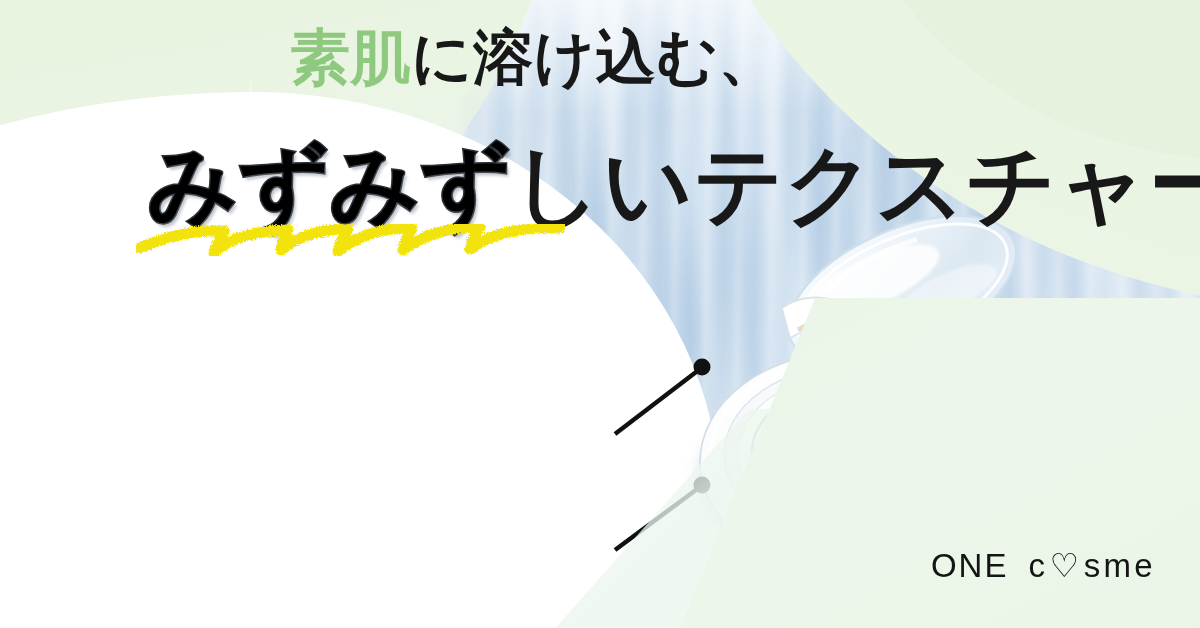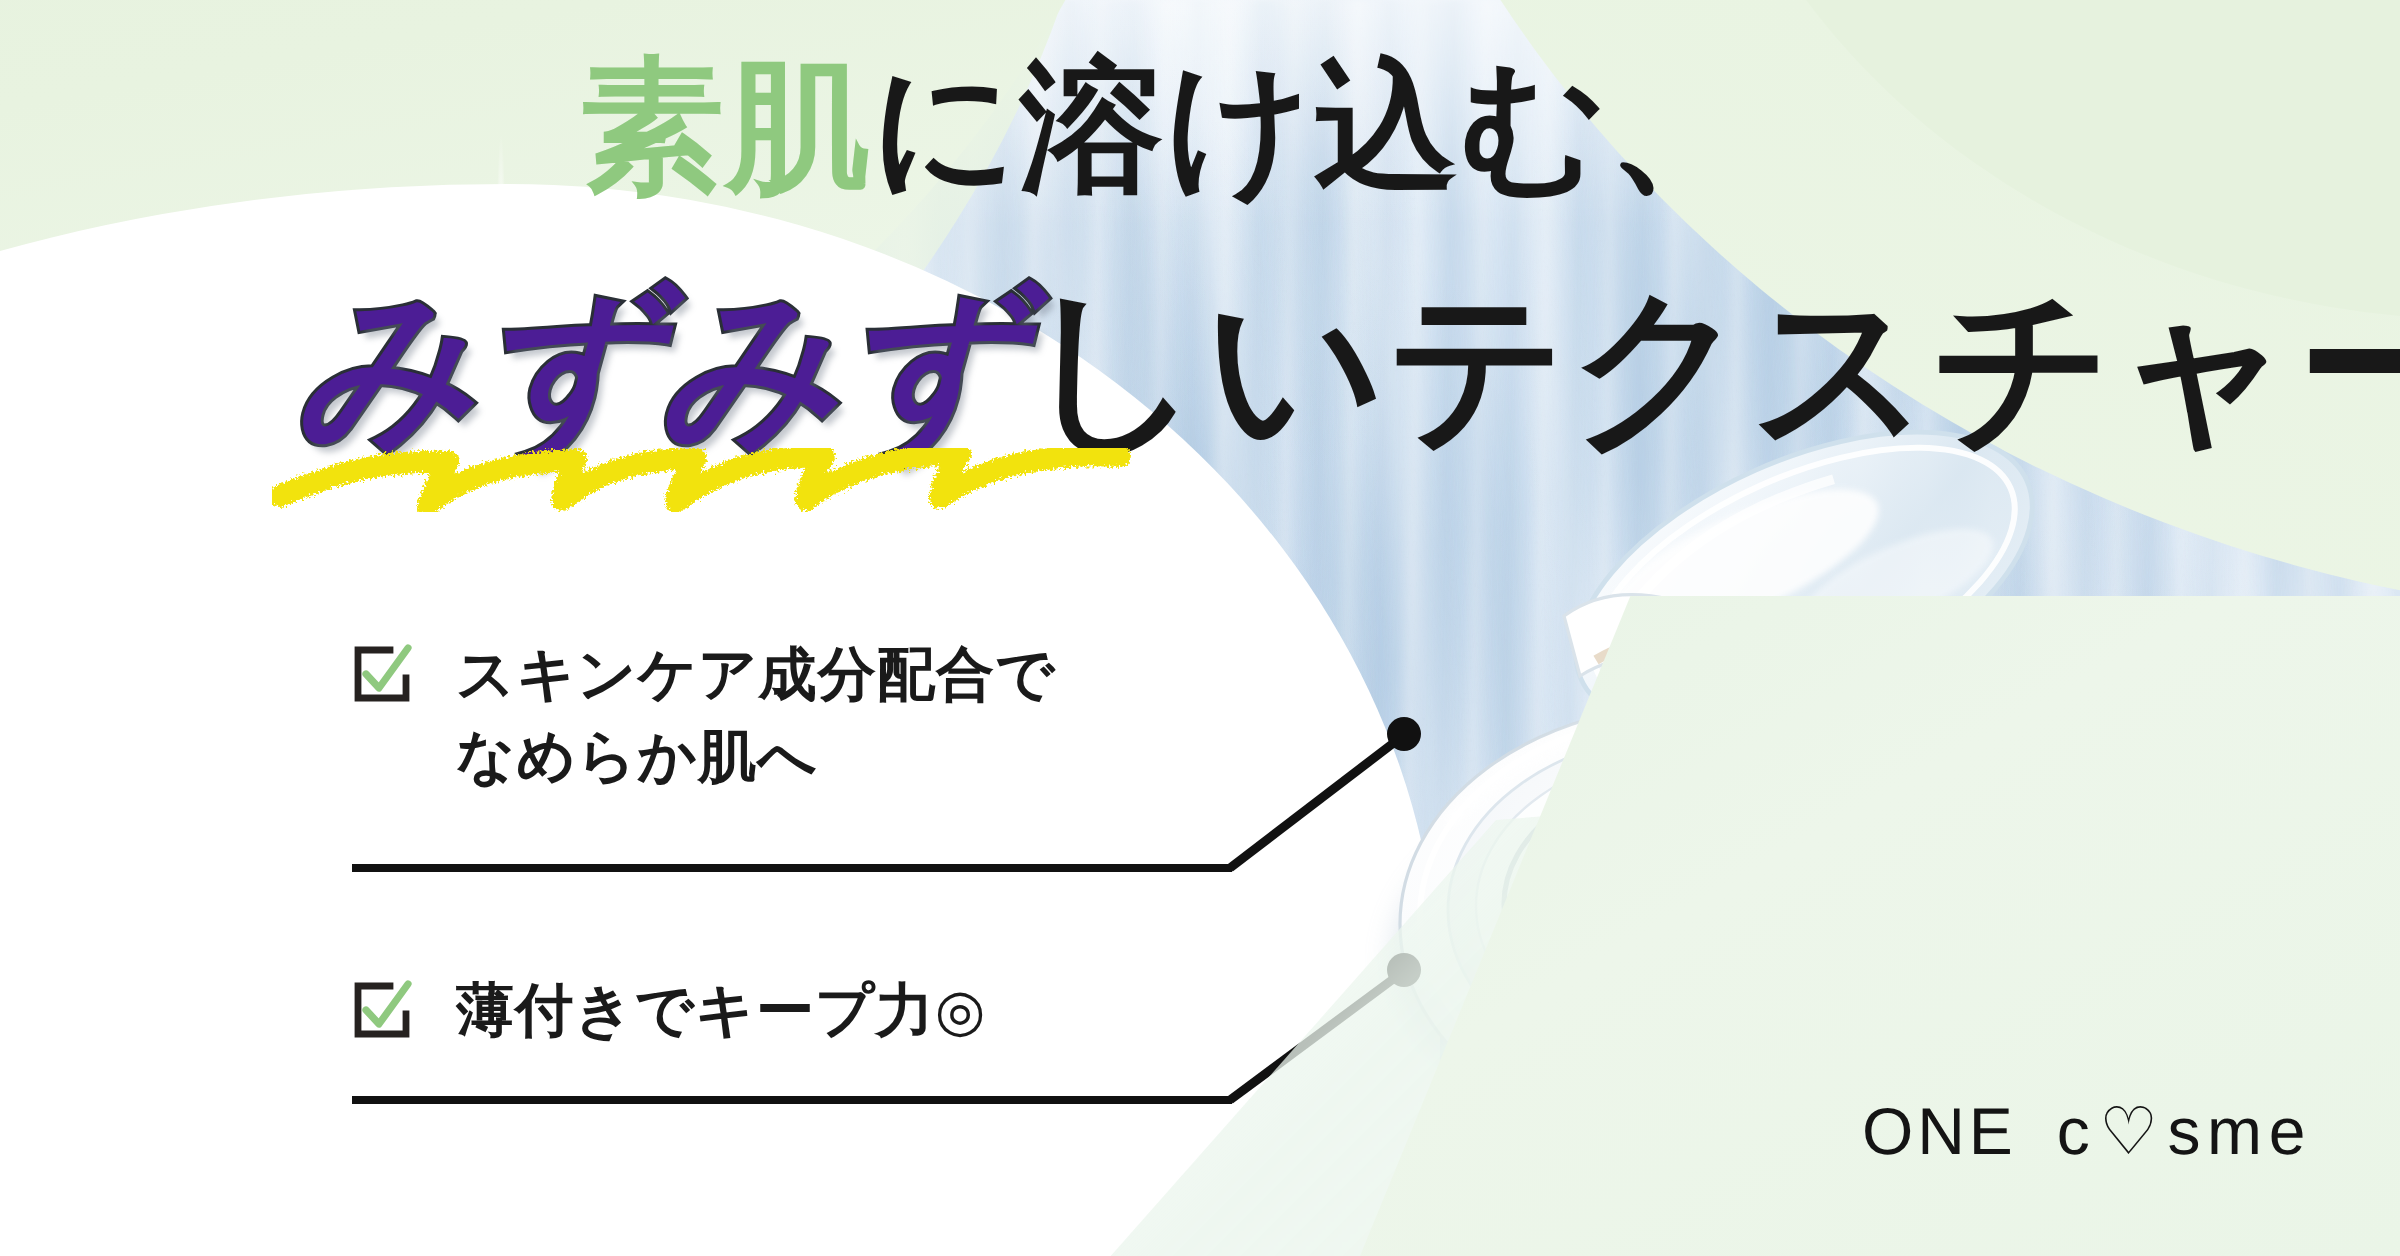--- a/index.html
+++ b/index.html
@@ -158,36 +158,35 @@
   .hl-line {
     font-family: "Liberation Serif", "DejaVu Serif", serif;
     font-weight: 700;
     letter-spacing: .01em;
     white-space: nowrap;
     line-height: 1;
   }
   #hl1 {
     position: absolute;
     left: 290px; top: 0;
-    font-size: 72px;
+    font-size: 60px;
     color: #181818;
   }
   #hl1 .accent { color: #8fc97f; }
   #hl2 {
     position: absolute;
     left: 148px; top: 114px;
     font-size: 88px;
     color: #181818;
   }
   #hl2 .outline {
-    color: #4c1d95;
+    color: #000000;
     -webkit-text-stroke: 3px #2a2f36;
     paint-order: stroke fill;
     text-shadow: 3px 4px 3px rgba(110,120,135,.40);
-    font-style: italic;
   }
 
   
   #brush {
     position: absolute;
     left: 136px; top: 222px;
     width: 430px; height: 40px;
   }
 
   
@@ -383,47 +382,20 @@
 
   <div id="leaders">
     <svg width="1200" height="628" viewBox="0 0 1200 628" xmlns="http://www.w3.org/2000/svg">
       <path d="M615 434 L 700 369" stroke="#111111" stroke-width="4.5" fill="none"></path>
       <circle cx="702" cy="367" r="8.5" fill="#111111"></circle>
       <path d="M615 550 L 700 487" stroke="#111111" stroke-width="4.5" fill="none"></path>
       <circle cx="702" cy="485" r="8.5" fill="#111111"></circle>
     </svg>
   </div>
 
-  <div id="features">
-
-    <div class="feat-row">
-      <span class="chk">
-        <svg width="30" height="30" viewBox="0 0 30 30" xmlns="http://www.w3.org/2000/svg">
-          <path d="M3 3 H 19 M3 3 V 27 M3 27 H 27 M27 27 V 17" stroke="#262220" stroke-width="3.4" fill="none" stroke-linecap="square"></path>
-          <path d="M7 15 L 13.5 22 L 28 2" stroke="#8fc97f" stroke-width="3.6" fill="none" stroke-linecap="round" stroke-linejoin="round"></path>
-        </svg>
-      </span>
-      <span class="feat-text">スキンケア成分配合で
-なめらか肌へ</span>
-    </div>
-
-    <div class="divider" id="div1"></div>
-
-    <div class="feat-row" style="margin-top:86px;">
-      <span class="chk">
-        <svg width="30" height="30" viewBox="0 0 30 30" xmlns="http://www.w3.org/2000/svg">
-          <path d="M3 3 H 19 M3 3 V 27 M3 27 H 27 M27 27 V 17" stroke="#262220" stroke-width="3.4" fill="none" stroke-linecap="square"></path>
-          <path d="M7 15 L 13.5 22 L 28 2" stroke="#8fc97f" stroke-width="3.6" fill="none" stroke-linecap="round" stroke-linejoin="round"></path>
-        </svg>
-      </span>
-      <span class="feat-text">薄付きでキープ力◎</span>
-    </div>
-
-    <div class="divider" id="div2"></div>
-  </div>
 
   <div class="layer" id="pale-sheet2"></div>
   <div class="layer" id="pale-sheet"></div>
   <div class="layer" id="green-br"></div>
 
   <div id="logo">
     <span>ONE</span>
     <span class="word2">
       <span>c</span>
       <span class="heart">♡</span>

